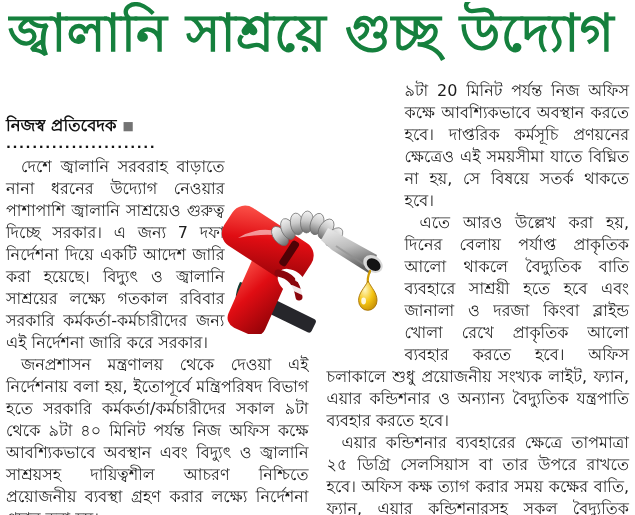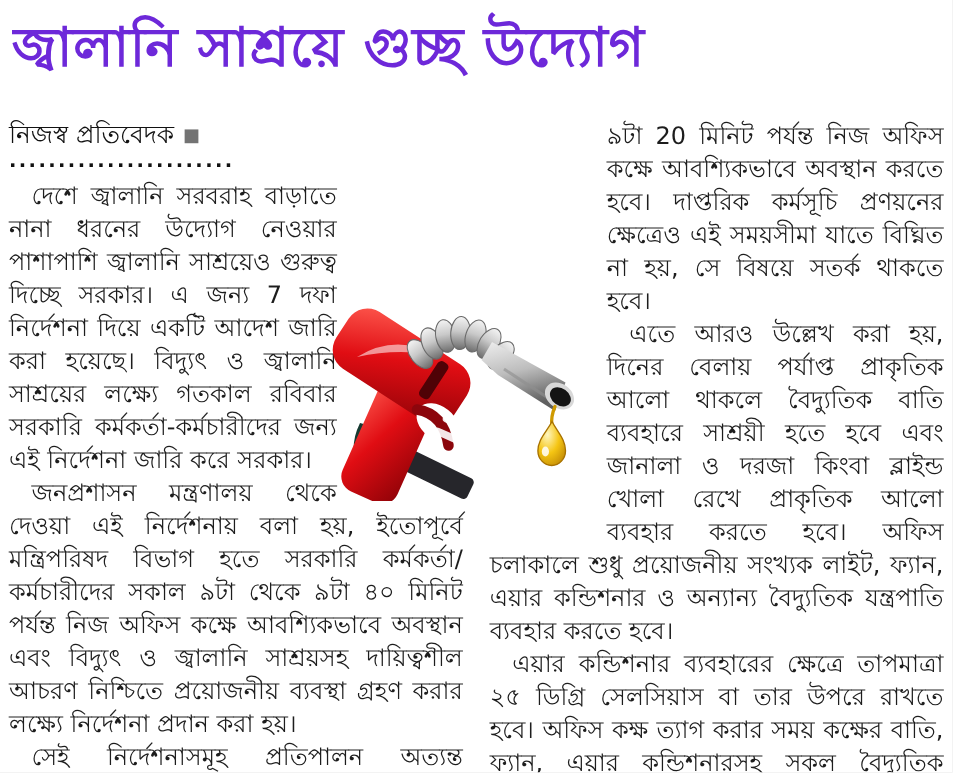--- a/index.html
+++ b/index.html
@@ -9,50 +9,51 @@
     width:635px; height:515px;
     background:#ffffff;
     overflow:hidden;
     font-family:"DejaVu Sans","Liberation Sans",sans-serif;
     color:#1d1d1d;
   }
   .headline {
     position:absolute;
     left:8px; top:2px;
     width:622px; height:66px;
-    font-size:36px;
+    font-size:52px;
     font-weight:bold;
     line-height:62px;
     letter-spacing:0.5px;
-    color:#6d28d9;
+    color:#15803d;
     white-space:nowrap;
     overflow:hidden;
   }
   .columns {
     position:absolute;
     left:6px; top:80px;
     width:623px;
     display:flex;
     gap:18px;
   }
   .col {
     width:303px;
     font-size:16px;
     line-height:22px;
     text-align:justify;
     color:#1d1d1d;
   }
   .col p { margin:0; text-indent:15px; }
   .col p.no-indent { text-indent:0; }
   .byline-row {
-    font-weight:normal;
+    font-weight:bold;
     font-size:16.5px;
     line-height:20px;
     color:#111;
     white-space:nowrap;
+    margin-top:36px;
   }
   .byline-square {
     font-size:12px;
     color:#737373;
     margin-left:6px;
     vertical-align:1px;
   }
   .dots {
     font-weight:bold;
     font-size:13px;

